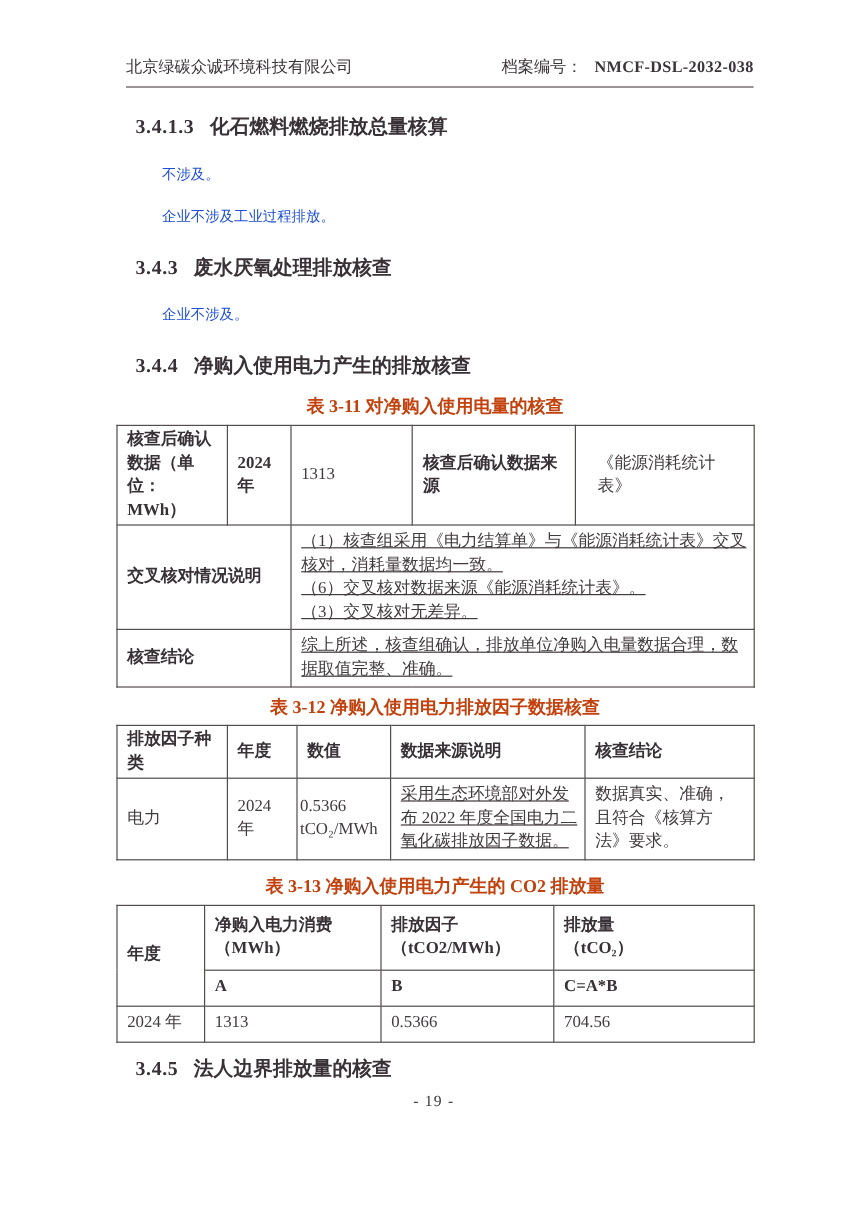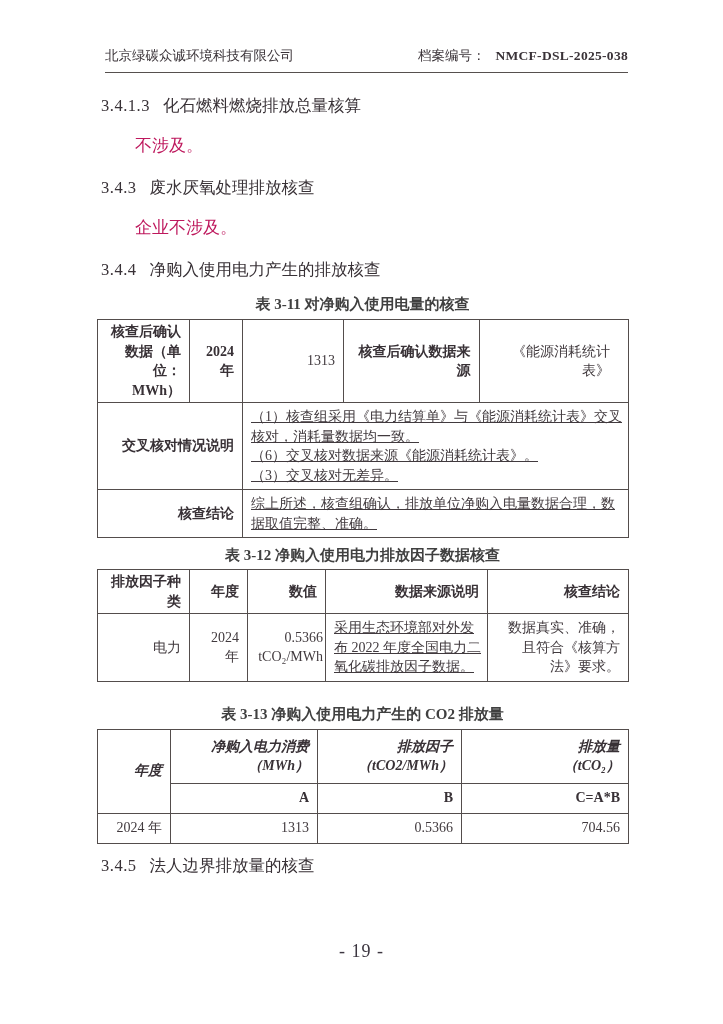--- a/index.html
+++ b/index.html
@@ -21,99 +21,100 @@
     border-bottom: 1.5px solid #56504e;
     display: flex;
     justify-content: space-between;
     align-items: flex-end;
     font-size: 13.5px;
   }
   .header .archive-number { font-weight: bold; margin-left: 10px; letter-spacing: 0.3px; }
   
   .content { width: 531px; margin-left: 97px; }
   .sec-heading {
-    margin: 23px 0 0 4px;
+    margin: 23px 0 0 16px;
     font-size: 16.5px;
-    font-weight: normal;
+    font-weight: bold;
     line-height: 20px;
     color: #383136;
   }
   .sec-heading .sec-num { margin-right: 13px; letter-spacing: 0.5px; }
   .body-para {
     margin: 20px 0 0 38px;
-    font-size: 17px;
+    font-size: 12px;
     line-height: 19px;
-    color: #be185d;
+    color: #1d4ed8;
   }
   .m-tight { margin-top: 16px; }
   .table-caption {
     margin-top: 15px;
     text-align: center;
     font-size: 15px;
     font-weight: bold;
     line-height: 19px;
-    color: #404040;
+    color: #c2410c;
   }
   
   table {
     width: 531px;
     border-collapse: collapse;
     table-layout: fixed;
     font-size: 14px;
     line-height: 19.5px;
     color: #413a3e;
   }
   td { border: 1.3px solid #534d4c; vertical-align: middle; padding: 2px 8px; }
-  td.c { text-align: right; }
+  td.c { text-align: left; }
   td.b { font-weight: bold; color: #383136; }
   td.txt { text-align: left; padding: 4px 6px 4px 8px; text-decoration: underline; }
   .t11 { margin-top: 5px; }
   .t11 .r1 td { height: 62px; }
   .t11 .r2 td { height: 78px; }
   .t11 .r3 td { height: 40px; }
   .t12 { margin-top: 4px; }
   .t12 .hdr td { height: 40px; }
   .t12 .dat td { height: 56px; }
   .t13 { margin-top: 5px; }
-  .t13 .h1 td { height: 54px; font-style: italic; }
+  .t13 .h1 td { height: 54px; }
   .t13 .h2 td { height: 30px; }
   .t13 .dat td { height: 30px; }
   .cellblock { margin: 0 auto; }
   .w118 { max-width: 118px; }
   .w112 { max-width: 112px; }
   
   .page-number {
     position: absolute;
-    top: 941px;
+    top: 910px;
     left: 0; right: 0;
     text-align: center;
-    font-size: 18px;
+    font-size: 13px;
     color: #3c3640;
     letter-spacing: 1px;
   }
 </style>
 </head>
 <body>
 
 <div class="page">
 
   <div class="header">
     <span>北京绿碳众诚环境科技有限公司</span>
     <span>
-      <span>档案编号：</span><span class="archive-number">NMCF-DSL-2025-038</span>
+      <span>档案编号：</span><span class="archive-number">NMCF-DSL-2032-038</span>
     </span>
   </div>
 
   <div class="content">
 
     <div class="sec-heading">
       <span class="sec-num">3.4.1.3</span><span>化石燃料燃烧排放总量核算</span>
     </div>
     <div class="body-para">不涉及。</div>
 
+    <div class="body-para m-tight">企业不涉及工业过程排放。</div>
 
     <div class="sec-heading">
       <span class="sec-num">3.4.3</span><span>废水厌氧处理排放核查</span>
     </div>
     <div class="body-para">企业不涉及。</div>
 
     <div class="sec-heading">
       <span class="sec-num">3.4.4</span><span>净购入使用电力产生的排放核查</span>
     </div>
 
@@ -182,21 +183,21 @@
         <td class="c" style="padding:2px 2px">
           <div>0.5366</div>
           <div>tCO₂/MWh</div>
         </td>
         <td class="txt">采用生态环境部对外发布 2022 年度全国电力二氧化碳排放因子数据。</td>
         <td class="c">数据真实、准确，且符合《核算方法》要求。</td>
       </tr>
     </tbody>
       </table>
 
-    <div class="table-caption" style="margin-top:23px">表 3-13  净购入使用电力产生的 CO2 排放量</div>
+    <div class="table-caption" style="margin-top:13px">表 3-13  净购入使用电力产生的 CO2 排放量</div>
     <table class="t13">
       <colgroup>
         <col style="width:73px">
           <col style="width:147px">
           <col style="width:144px">
           <col style="width:167px">
       </colgroup>
       <tbody>
           <tr class="h1">
         <td rowspan="2" class="c b">年度</td>

